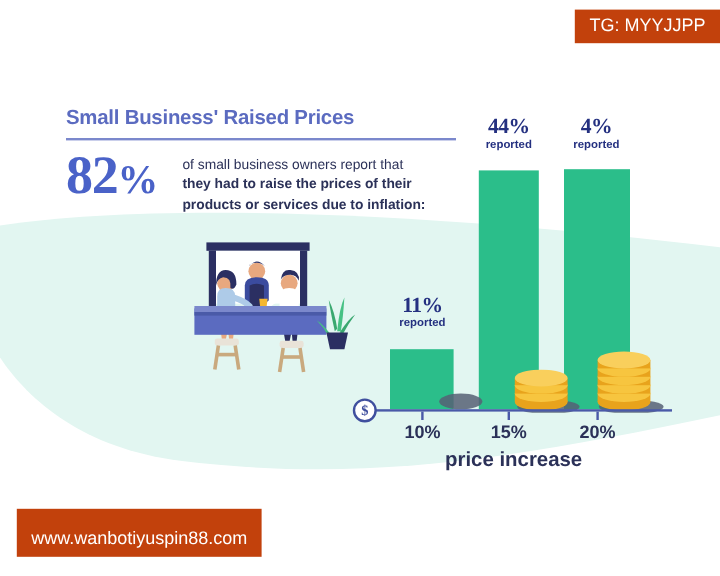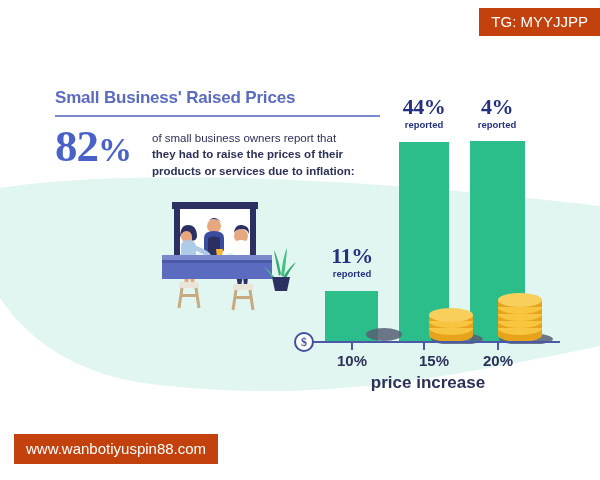--- a/index.html
+++ b/index.html
@@ -103,21 +103,21 @@
     background: #566074;
     opacity: .85;
   }
   .bar-label {
     position: absolute;
     text-align: center;
     line-height: 1;
   }
   .bar-label .pctnum {
     font-family: "Liberation Serif", serif;
-    font-size: 22px;
+    font-size: 18px;
     font-weight: bold;
     color: #243080;
     display: block;
     letter-spacing: -0.5px;
   }
   .bar-label .rep {
     font-size: 9.5px;
     font-weight: bold;
     color: #243080;
     display: block;
@@ -172,21 +172,21 @@
   }
   .wm-top {
     right: 0;
     top: 8px;
     padding: 5px 12px 6px 12px;
     font-size: 15px;
   }
   .wm-bottom {
     left: 14px;
     bottom: 16px;
-    padding: 6px 12px 7px 12px;
+    padding: 16px 12px 7px 12px;
     font-size: 15px;
   }
 </style>
 </head>
 <body>
 
 <div id="canvas">
 
   <svg class="blob" viewBox="0 0 600 250" preserveAspectRatio="none">
     <path d="M0,18 C120,0 330,4 600,36 L600,176 C420,214 300,232 150,214 C70,204 24,164 0,128 Z" fill="#e2f6f1"></path>
@@ -301,21 +301,21 @@
     </div>
 
     <div class="axis-line" style="left:18px; top:251px; width:250px; height:2px;"></div>
     <div class="dollar-icon" style="left:2px; top:242px;">$</div>
 
     <div class="tick" style="left:59px; top:253px;"></div>
     <div class="tick" style="left:131px; top:253px;"></div>
     <div class="tick" style="left:205px; top:253px;"></div>
 
     <div class="tick-label" style="left:34px; top:262px; width:52px;">10%</div>
-    <div class="tick-label" style="left:116px; top:262px; width:52px;">15%</div>
+    <div class="tick-label" style="left:106px; top:262px; width:52px;">15%</div>
     <div class="tick-label" style="left:180px; top:262px; width:52px;">20%</div>
 
     <div class="axis-title" style="left:66px; top:283px; width:140px;">price increase</div>
   </div>
 
   <div class="wm wm-top">TG: MYYJJPP</div>
   <div class="wm wm-bottom">www.wanbotiyuspin88.com</div>
 
 </div>
 

